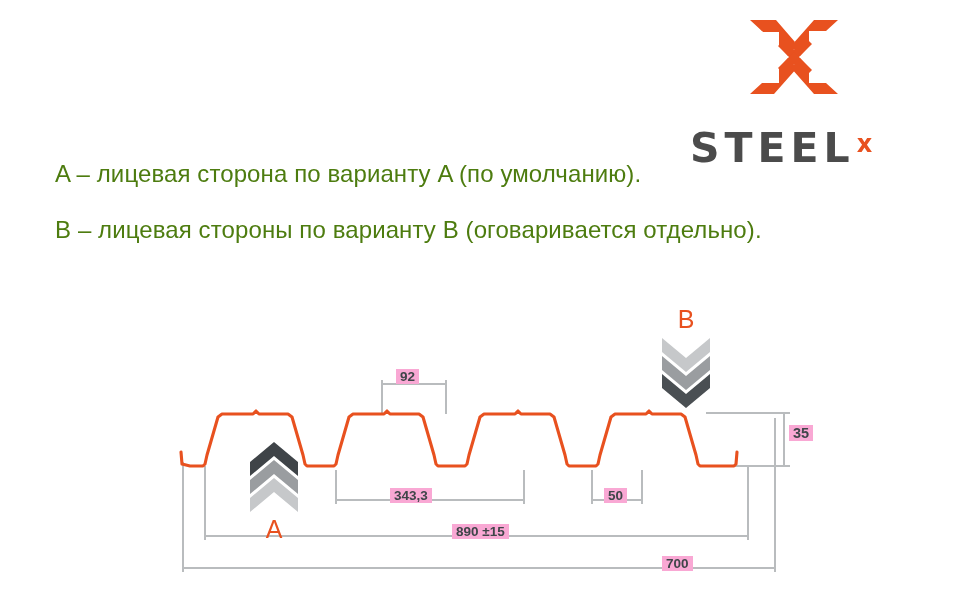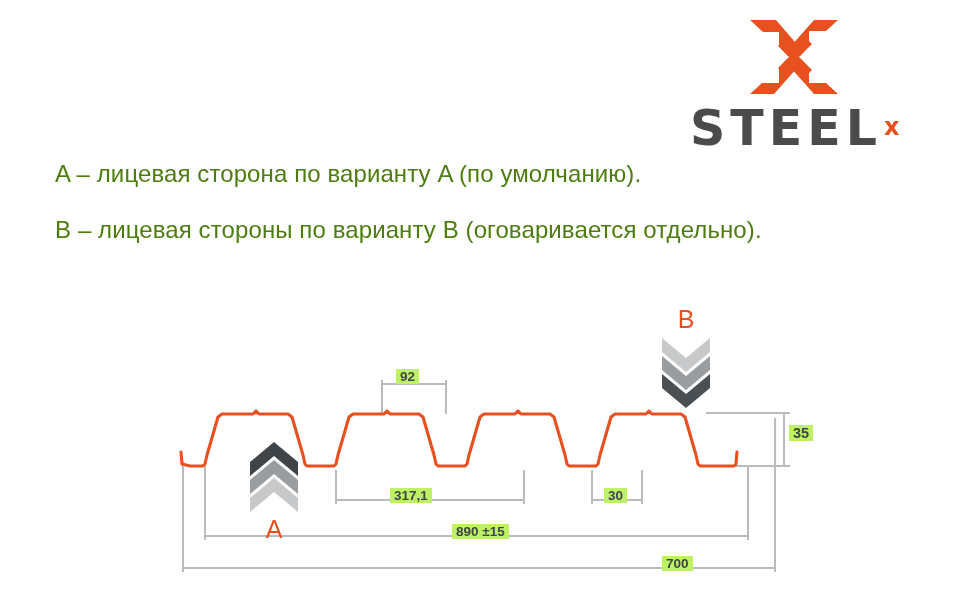--- a/index.html
+++ b/index.html
@@ -34,26 +34,27 @@
   #logo-wordmark {
     position: absolute;
     left: 0px;
     top: 86px;
     width: 228px;
     height: 40px;
     display: flex;
     align-items: baseline;
   }
   #logo-steel-text {
-    font-size: 49px;
+    font-size: 41px;
     font-weight: bold;
     letter-spacing: 5px;
     color: #4b4b4b;
     font-family: "DejaVu Sans", sans-serif;
     line-height: 1;
+    margin-top: 24px;
   }
   #logo-x-text {
     font-size: 24px;
     font-weight: bold;
     color: #e8511f;
     font-family: "DejaVu Sans", sans-serif;
     line-height: 1;
     margin-left: 2px;
     position: relative;
     top: -10px;
@@ -97,21 +98,21 @@
   #marker-a .marker-letter { bottom: -4px; }
 
   
   .dim-text {
     position: absolute;
     color: #3f4549;
     font-weight: bold;
     font-family: "Liberation Sans", sans-serif;
     font-size: 13.5px;
     white-space: nowrap;
-    background: #bef264;
+    background: #f9a8d4;
     padding: 0 4px;
   }
   #dim-92   { left: 396px; top: 369px; }
   #dim-1875 { left: 390px; top: 488px; }
   #dim-50   { left: 604px; top: 488px; }
   #dim-75   { left: 789px; top: 425px; font-size: 14.5px; }
   #dim-750  { left: 452px; top: 524px; }
   #dim-800  { left: 662px; top: 556px; }
 </style>
 </head>
@@ -191,17 +192,17 @@
 </svg>
 
 <div class="marker" id="marker-b">
   <div class="marker-letter">B</div>
 </div>
 <div class="marker" id="marker-a">
   <div class="marker-letter">A</div>
 </div>
 
 <div class="dim-text" id="dim-92">92</div>
-<div class="dim-text" id="dim-1875">317,1</div>
-<div class="dim-text" id="dim-50">30</div>
+<div class="dim-text" id="dim-1875">343,3</div>
+<div class="dim-text" id="dim-50">50</div>
 <div class="dim-text" id="dim-75">35</div>
 <div class="dim-text" id="dim-750">890 ±15</div>
 <div class="dim-text" id="dim-800">700</div>
 
 </body></html>

